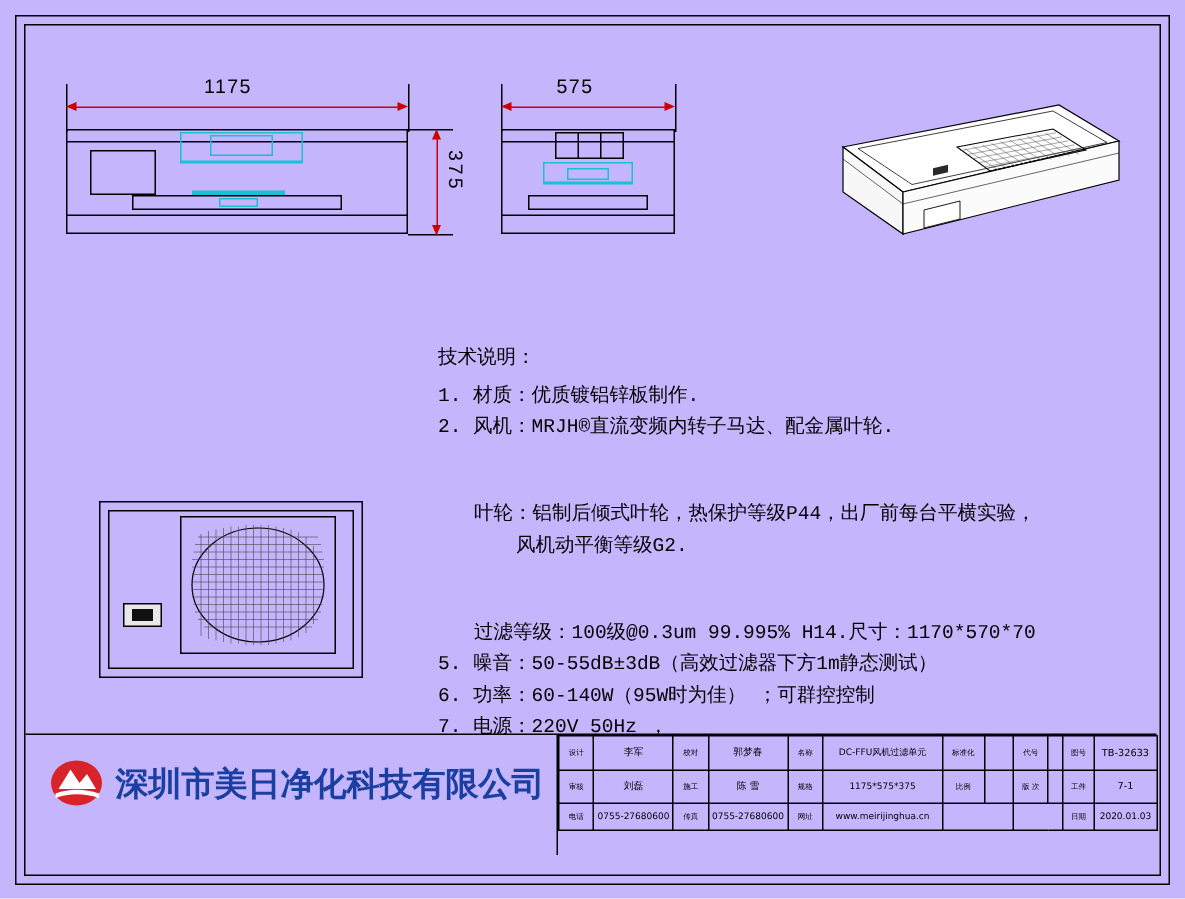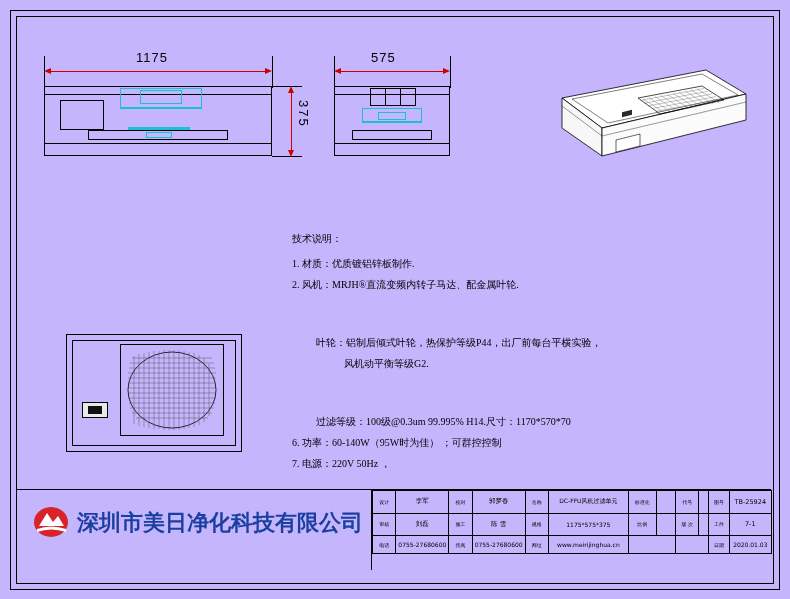--- a/index.html
+++ b/index.html
@@ -21,22 +21,22 @@
   
   .arrL,.arrR{position:absolute;width:0;height:0;border-top:3px solid transparent;border-bottom:3px solid transparent;}
   .arrL{border-right:7px solid #c00;}
   .arrR{border-left:7px solid #c00;}
   .arrU,.arrD{position:absolute;width:0;height:0;border-left:3px solid transparent;border-right:3px solid transparent;}
   .arrU{border-bottom:7px solid #c00;}
   .arrD{border-top:7px solid #c00;}
   .dimline{position:absolute;background:#c00;}
 
   
-  #spec{position:absolute;left:292px;top:228px;width:470px;font-size:10px;line-height:21px;
-        font-family:Liberation Serif, serif;}
+  #spec{position:absolute;left:292px;top:228px;width:470px;font-size:13px;line-height:21px;
+        font-family:Liberation Mono, monospace;}
   #spec .title{margin-bottom:4px;}
   #spec .row{display:block;white-space:nowrap;}
   #spec .ind1{padding-left:24px;margin-top:37px;}
   #spec .ind2{padding-left:52px;}
 
   
   #titleblock{position:absolute;left:17px;top:489px;width:754px;height:64px;border-top:1px solid #000;}
   #logo-area{position:absolute;left:0;top:0;width:354px;height:64px;}
   #company{position:absolute;left:60px;top:18px;font-size:22px;font-weight:bold;color:#1a3fa0;
            font-family:"DejaVu Sans","Liberation Sans",sans-serif;letter-spacing:0px;}
@@ -189,20 +189,21 @@
     <div class="box" style="left:88px;top:406px;width:14px;height:8px;background:#111;border-color:#111;"></div>
   </div>
 
   <div id="spec">
     <div class="title">技术说明：</div>
     <div class="row">1. 材质：优质镀铝锌板制作.</div>
     <div class="row">2. 风机：MRJH®直流变频内转子马达、配金属叶轮.</div>
     <div class="row ind1">叶轮：铝制后倾式叶轮，热保护等级P44，出厂前每台平横实验，</div>
     <div class="row ind2">风机动平衡等级G2.</div>
     <div class="row ind1">过滤等级：100级@0.3um 99.995% H14.尺寸：1170*570*70</div>
+    <div class="row">5. 噪音：50-55dB±3dB（高效过滤器下方1m静态测试）</div>
     <div class="row">6. 功率：60-140W（95W时为佳） ；可群控控制</div>
     <div class="row">7. 电源：220V    50Hz ，</div>
   </div>
 
   <div id="titleblock">
     <div id="logo-area">
       <svg class="logo-mark" viewBox="0 0 36 32">
         <ellipse cx="18" cy="16" rx="17" ry="15" fill="#d8232a"></ellipse>
         <path d="M6 20 L14 7 L20 16 L25 10 L31 20 Z" fill="#ffffff"></path>
         <path d="M4 23 Q18 18 33 23 L33 26 Q18 21 4 26 Z" fill="#ffffff"></path>
@@ -218,21 +219,21 @@
           <td style="width:48px">李军</td>
           <td class="tiny" style="width:26px">校对</td>
           <td style="width:48px">郭梦春</td>
           <td class="tiny" style="width:26px">名称</td>
           <td style="width:86px;font-size:6px">DC-FFU风机过滤单元</td>
           <td class="tiny" style="width:30px">标准化</td>
           <td style="width:28px"></td>
           <td class="tiny" style="width:24px">代号</td>
           <td style="width:10px"></td>
           <td class="tiny" style="width:20px">图号</td>
-          <td style="width:40px">TB-25924</td>
+          <td style="width:40px">TB-32633</td>
         </tr>
         <tr>
           <td class="tiny">审核</td>
           <td>刘磊</td>
           <td class="tiny">施工</td>
           <td>陈 雪</td>
           <td class="tiny">规格</td>
           <td style="font-size:6px">1175*575*375</td>
           <td class="tiny">比例</td>
           <td></td>

